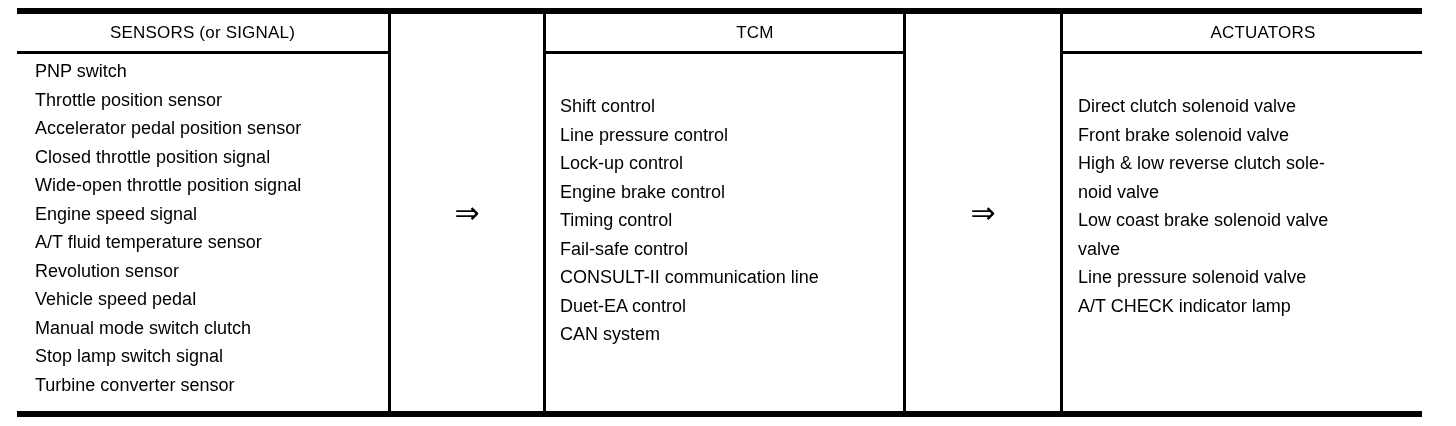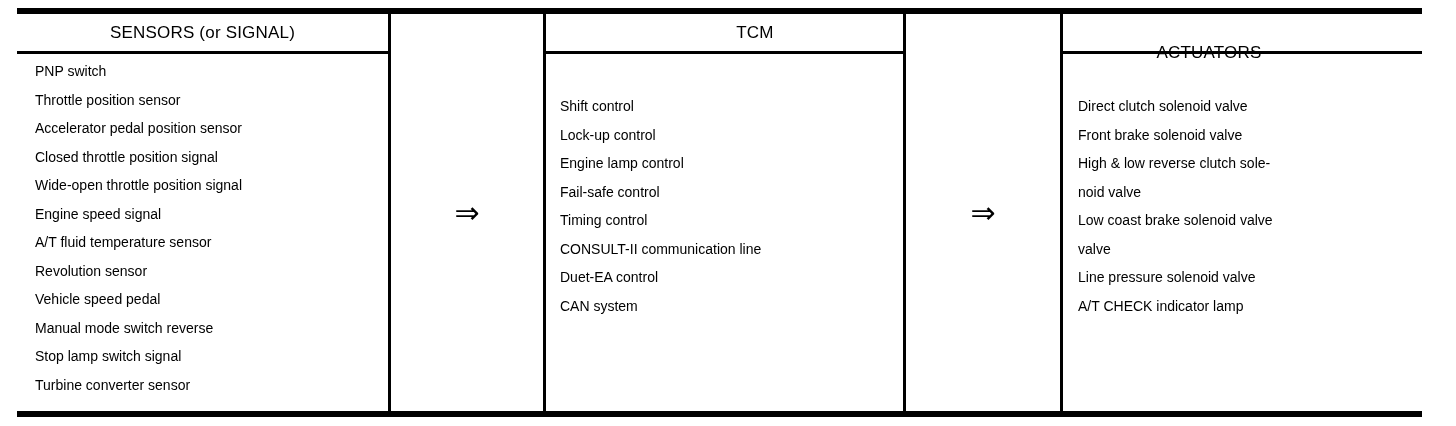--- a/index.html
+++ b/index.html
@@ -32,21 +32,21 @@
     top: 14px;
     height: 38px;
     line-height: 38px;
     text-align: center;
     font-size: 17px;
     letter-spacing: 0.2px;
     white-space: nowrap;
   }
   .list {
     position: absolute;
-    font-size: 14px;
+    font-size: 18px;
     line-height: 28.5px;
     white-space: nowrap;
   }
   .arrow {
     position: absolute;
     top: 192px;
     height: 42px;
     line-height: 42px;
     text-align: center;
     font-size: 30px;
@@ -65,43 +65,44 @@
   <div class="vline" style="left:543px;"></div>
   <div class="vline" style="left:903px;"></div>
   <div class="vline" style="left:1060px;"></div>
 
   <div class="hline thin" style="left:17px;   top:51px; width:371px;"></div>
   <div class="hline thin" style="left:543px;  top:51px; width:360px;"></div>
   <div class="hline thin" style="left:1060px; top:51px; width:362px;"></div>
 
   <div class="col-header" style="left:17px;   width:371px;">SENSORS (or SIGNAL)</div>
   <div class="col-header" style="left:543px;  width:424px;">TCM</div>
-  <div class="col-header" style="left:1028px; width:362px;margin-top:20px;">ACTUATORS</div>
+  <div class="col-header" style="left:1082px; width:362px;">ACTUATORS</div>
 
   <div class="list" style="left:35px; top:57px;">
       <div class="line">PNP switch</div>
       <div class="line">Throttle position sensor</div>
       <div class="line">Accelerator pedal position sensor</div>
       <div class="line">Closed throttle position signal</div>
       <div class="line">Wide-open throttle position signal</div>
       <div class="line">Engine speed signal</div>
       <div class="line">A/T fluid temperature sensor</div>
       <div class="line">Revolution sensor</div>
       <div class="line">Vehicle speed pedal</div>
-      <div class="line">Manual mode switch reverse</div>
+      <div class="line">Manual mode switch clutch</div>
       <div class="line">Stop lamp switch signal</div>
       <div class="line">Turbine converter sensor</div>
     </div>
 
   <div class="list" style="left:560px; top:92px;">
       <div class="line">Shift control</div>
+      <div class="line">Line pressure control</div>
       <div class="line">Lock-up control</div>
-      <div class="line">Engine lamp control</div>
+      <div class="line">Engine brake control</div>
+      <div class="line">Timing control</div>
       <div class="line">Fail-safe control</div>
-      <div class="line">Timing control</div>
       <div class="line">CONSULT-II communication line</div>
       <div class="line">Duet-EA control</div>
       <div class="line">CAN system</div>
     </div>
 
   <div class="list" style="left:1078px; top:92px;">
       <div class="line">Direct clutch solenoid valve</div>
       <div class="line">Front brake solenoid valve</div>
       <div class="line">High &amp; low reverse clutch sole-</div>
       <div class="line">noid valve</div>

